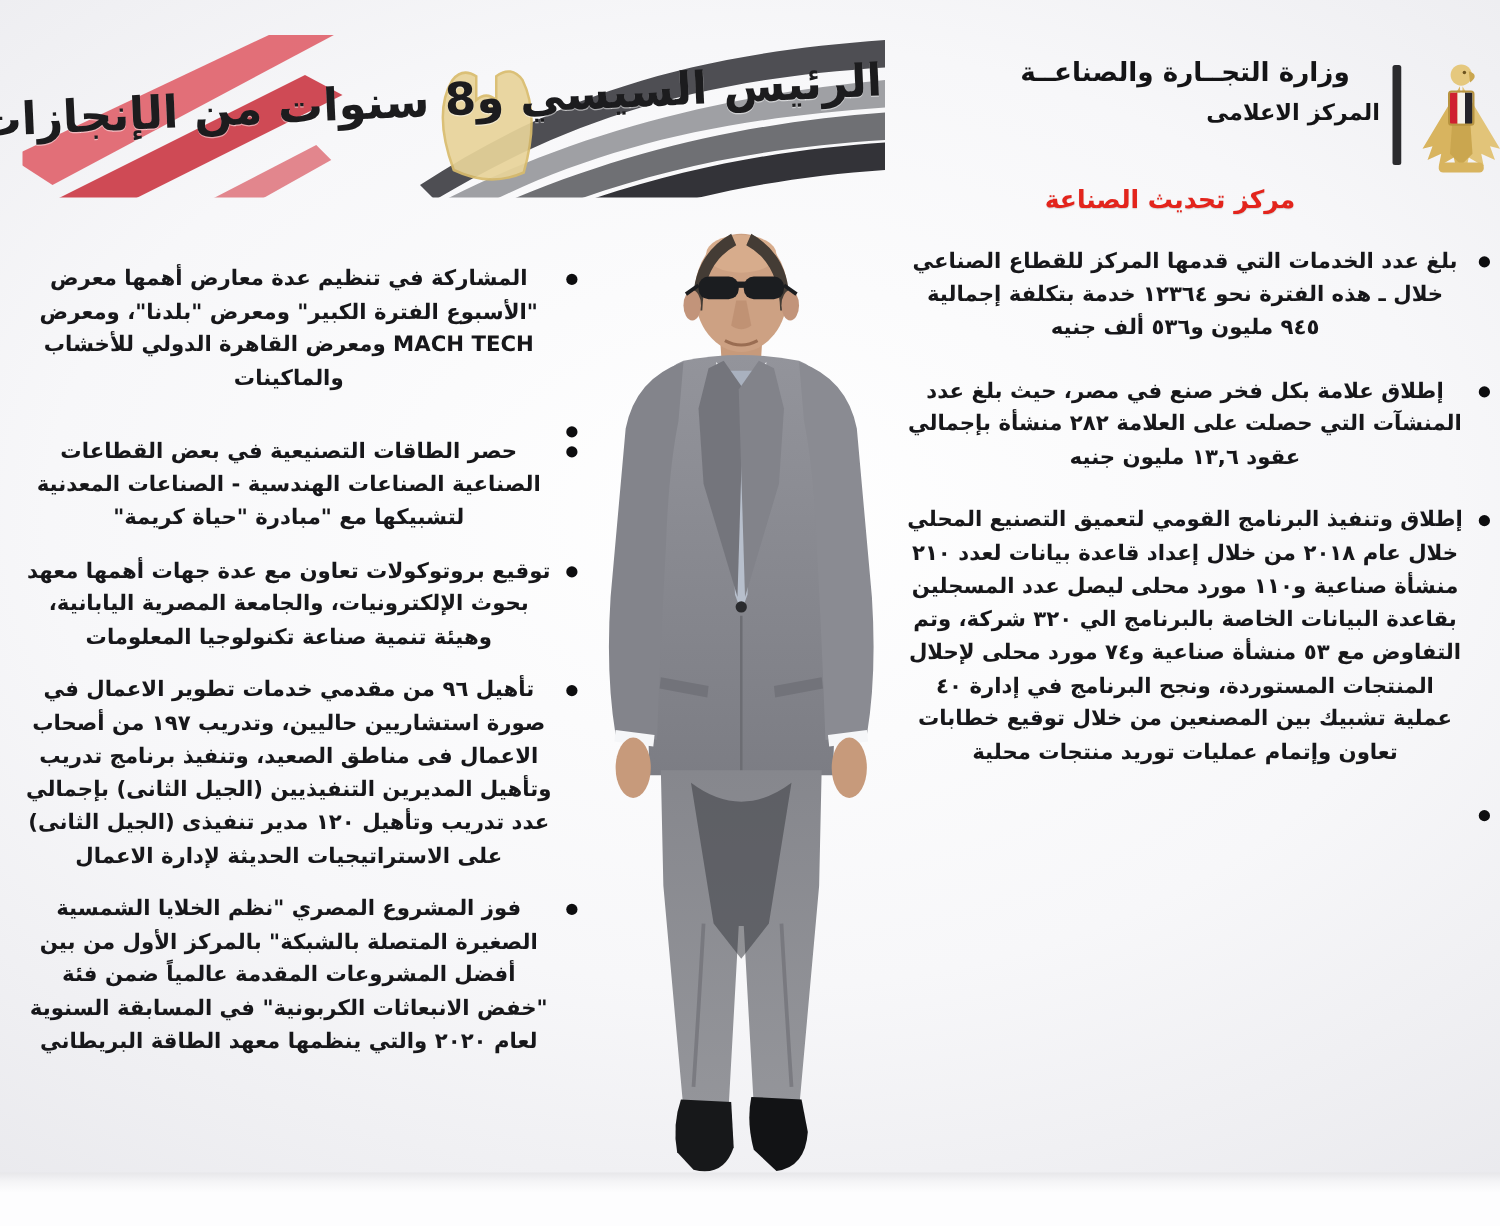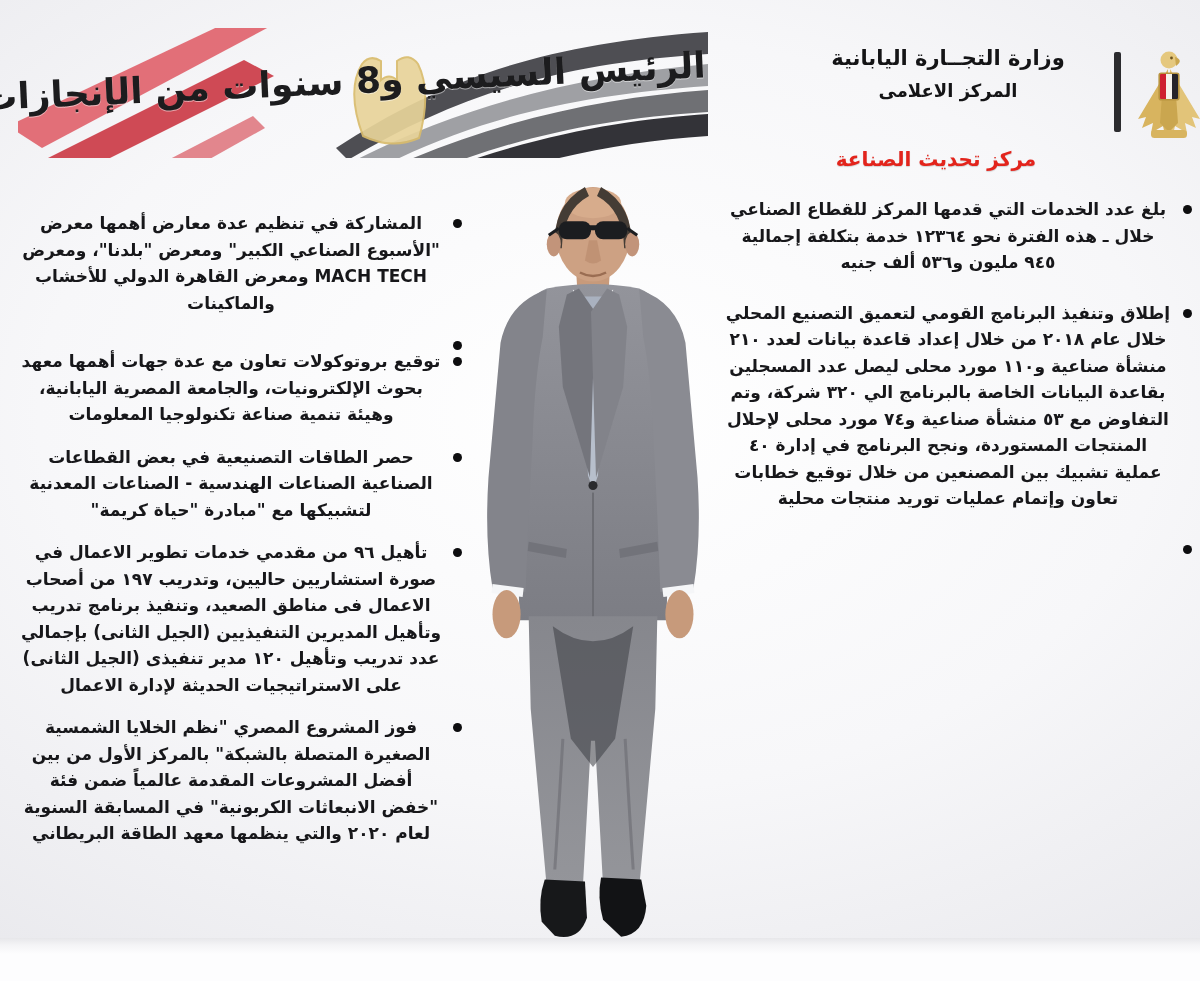--- a/index.html
+++ b/index.html
@@ -16,21 +16,21 @@
     font-size:36px;font-weight:bold;color:#1c1c1e;letter-spacing:-0.5px;
     transform:rotate(-2.6deg);transform-origin:center;
     text-shadow:0 1px 0 rgba(255,255,255,.5);
     white-space:nowrap;
   }
   
   .ministry{position:absolute;left:792px;top:36px;width:408px;height:120px;}
   .ministry-text{position:absolute;left:0;top:10px;width:312px;text-align:center;color:#141416;}
   .m-ar{font-size:21px;font-weight:bold;direction:rtl;margin-bottom:10px;}
   .m-en{font-size:21px;font-weight:bold;margin-bottom:10px;}
-  .m-media{font-size:18px;font-weight:bold;direction:rtl;}
+  .m-media{font-size:18px;font-weight:bold;direction:rtl;text-align:right;}
   .emblem-bar{position:absolute;left:322px;top:16px;width:7px;height:80px;background:#2b2b2e;border-radius:2px;}
   .emblem-svg{position:absolute;left:340px;top:0;width:74px;height:106px;}
   .section-title{
     position:absolute;left:790px;top:147px;width:292px;
     direction:rtl;text-align:center;
     font-size:20px;font-weight:800;color:#e3241c;
     text-shadow:0 1px 1px rgba(0,0,0,.15);
   }
   
   .col{position:absolute;display:flex;flex-direction:column;}
@@ -74,21 +74,21 @@
       <path d="M342,154 C465,94 580,70 690,62 L690,84 C560,92 462,118 352,170 Z" fill="#6f7074"></path>
       <path d="M352,172 C488,110 600,92 690,86 L690,108 C575,116 480,140 362,192 Z" fill="#333338"></path>
 
       <path d="M345,108 Q328,62 344,36 Q352,26 363,33 L363,52 Q371,45 379,52 L379,33 Q391,24 400,36 Q414,64 401,110 Q374,122 345,108 Z" fill="#e8d49a" stroke="#d9bc6c" stroke-width="2" opacity="0.92"></path>
     </g>
   </svg>
   <div class="banner-title">الرئيس السيسي و8 سنوات من الإنجازات</div>
 
   <div class="ministry">
     <div class="ministry-text">
-      <div class="m-ar">وزارة التجــارة اليابانية</div>
+      <div class="m-ar">وزارة التجــارة والصناعــة</div>
       <div class="m-media">المركز الاعلامى</div>
     </div>
     <div class="emblem-bar"></div>
     <svg class="emblem-svg" viewBox="0 0 74 104" aria-hidden="true">
 
       <path d="M36,32 L6,82 L14,80 L10,91 L21,86 L19,96 L31,89 L33,98 L37,91 Z" fill="#d8b45f"></path>
       <path d="M38,32 L68,82 L60,80 L64,91 L53,86 L55,96 L43,89 L41,98 L37,91 Z" fill="#e2c479"></path>
 
       <path d="M30,58 L44,58 L46,86 L37,95 L28,86 Z" fill="#caa64f"></path>
 
@@ -172,47 +172,51 @@
 
     <path d="M102,700 L142,702 L144,738 Q136,762 112,756 L99,742 Q95,720 102,700 Z" fill="#17181a"></path>
     <path d="M158,698 L198,700 L203,726 Q201,754 178,757 L160,740 Q154,718 158,698 Z" fill="#121315"></path>
 
     <ellipse cx="150" cy="768" rx="92" ry="9" fill="#000000" opacity="0.06"></ellipse>
   </svg>
 
   <div class="col col-left">
     <div class="bullet">
       <span class="dot"></span>
-      <span>المشاركة في تنظيم عدة معارض أهمها معرض "الأسبوع الصناعي الكبير" ومعرض "بلدنا"، ومعرض MACH TECH ومعرض القاهرة الدولي للأخشاب والماكينات</span>
-    </div>
-    <div class="bullet">
-      <span class="dot"></span>
+      <span>المشاركة في تنظيم عدة معارض أهمها معرض "الأسبوع الفترة الكبير" ومعرض "بلدنا"، ومعرض MACH TECH ومعرض القاهرة الدولي للأخشاب والماكينات</span>
+    </div>
+    <div class="bullet">
+      <span class="dot"></span>
+    </div>
+    <div class="bullet">
+      <span class="dot"></span>
+      <span>حصر الطاقات التصنيعية في بعض القطاعات الصناعية الصناعات الهندسية - الصناعات المعدنية لتشبيكها مع "مبادرة "حياة كريمة"</span>
     </div>
     <div class="bullet">
       <span class="dot"></span>
       <span>توقيع بروتوكولات تعاون مع عدة جهات أهمها معهد بحوث الإلكترونيات، والجامعة المصرية اليابانية، وهيئة تنمية صناعة تكنولوجيا المعلومات</span>
     </div>
     <div class="bullet">
       <span class="dot"></span>
-      <span>حصر الطاقات التصنيعية في بعض القطاعات الصناعية الصناعات الهندسية - الصناعات المعدنية لتشبيكها مع "مبادرة "حياة كريمة"</span>
-    </div>
-    <div class="bullet">
-      <span class="dot"></span>
       <span>تأهيل ٩٦ من مقدمي خدمات تطوير الاعمال في صورة استشاريين حاليين، وتدريب ١٩٧ من أصحاب الاعمال فى مناطق الصعيد، وتنفيذ برنامج تدريب وتأهيل المديرين التنفيذيين (الجيل الثانى) بإجمالي عدد تدريب وتأهيل ١٢٠ مدير تنفيذى (الجيل الثانى) على الاستراتيجيات الحديثة لإدارة الاعمال</span>
     </div>
     <div class="bullet">
       <span class="dot"></span>
       <span>فوز المشروع المصري "نظم الخلايا الشمسية الصغيرة المتصلة بالشبكة" بالمركز الأول من بين أفضل المشروعات المقدمة عالمياً ضمن فئة "خفض الانبعاثات الكربونية" في المسابقة السنوية لعام ٢٠٢٠ والتي ينظمها معهد الطاقة البريطاني</span>
     </div>
   </div>
 
   <div class="col col-right">
     <div class="bullet">
       <span class="dot"></span>
       <span>بلغ عدد الخدمات التي قدمها المركز للقطاع الصناعي خلال ـ هذه الفترة نحو ١٢٣٦٤ خدمة بتكلفة إجمالية ٩٤٥ مليون و٥٣٦ ألف جنيه</span>
+    </div>
+    <div class="bullet">
+      <span class="dot"></span>
+      <span>إطلاق علامة بكل فخر صنع في مصر، حيث بلغ عدد المنشآت التي حصلت على العلامة ٢٨٢ منشأة بإجمالي عقود ١٣,٦ مليون جنيه</span>
     </div>
     <div class="bullet">
       <span class="dot"></span>
       <span>إطلاق وتنفيذ البرنامج القومي لتعميق التصنيع المحلي خلال عام ٢٠١٨ من خلال إعداد قاعدة بيانات لعدد ٢١٠ منشأة صناعية و١١٠ مورد محلى ليصل عدد المسجلين بقاعدة البيانات الخاصة بالبرنامج الي ٣٢٠ شركة، وتم التفاوض مع ٥٣ منشأة صناعية و٧٤ مورد محلى لإحلال المنتجات المستوردة، ونجح البرنامج في إدارة ٤٠ عملية تشبيك بين المصنعين من خلال توقيع خطابات تعاون وإتمام عمليات توريد منتجات محلية</span>
     </div>
     <div class="bullet">
       <span class="dot"></span>
     </div>
   </div>
 

